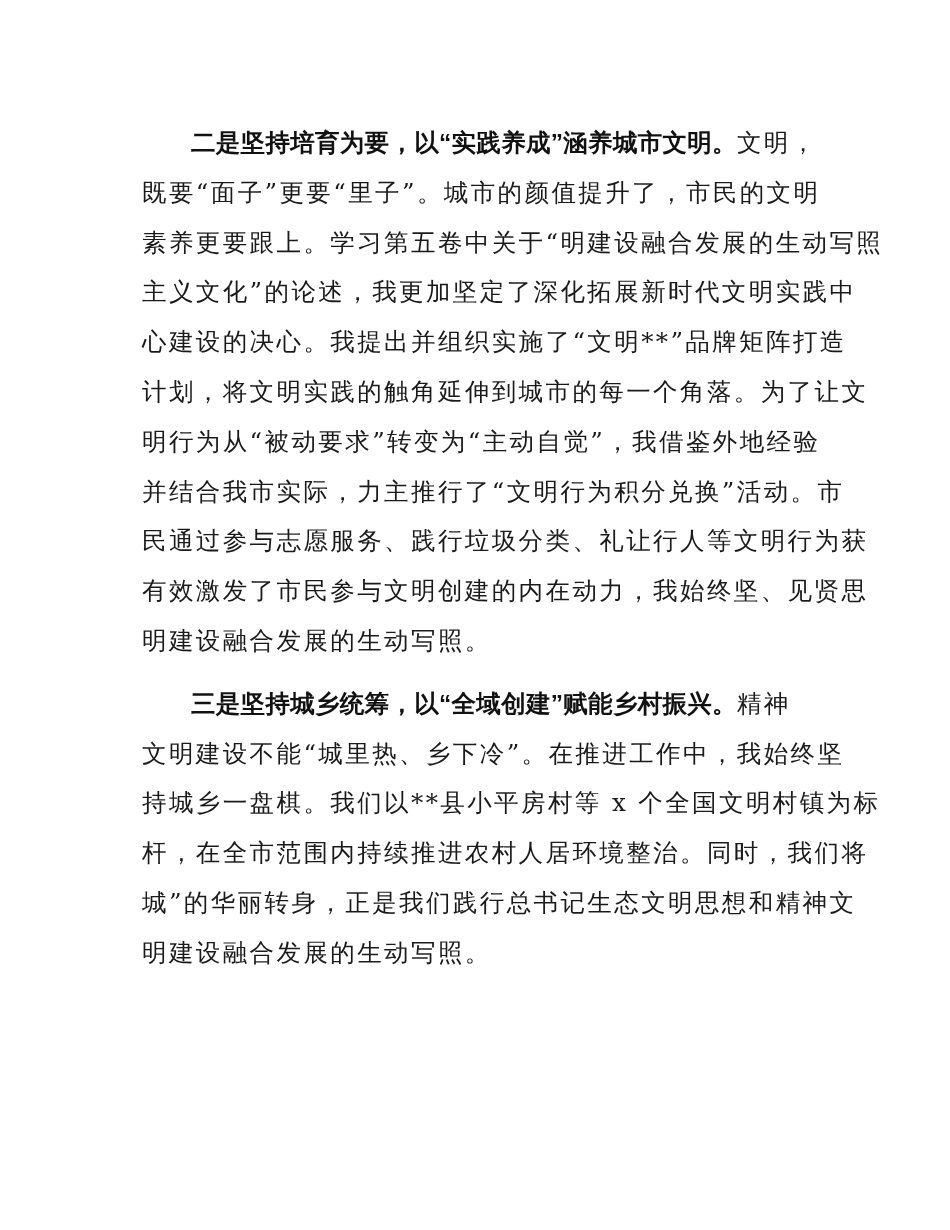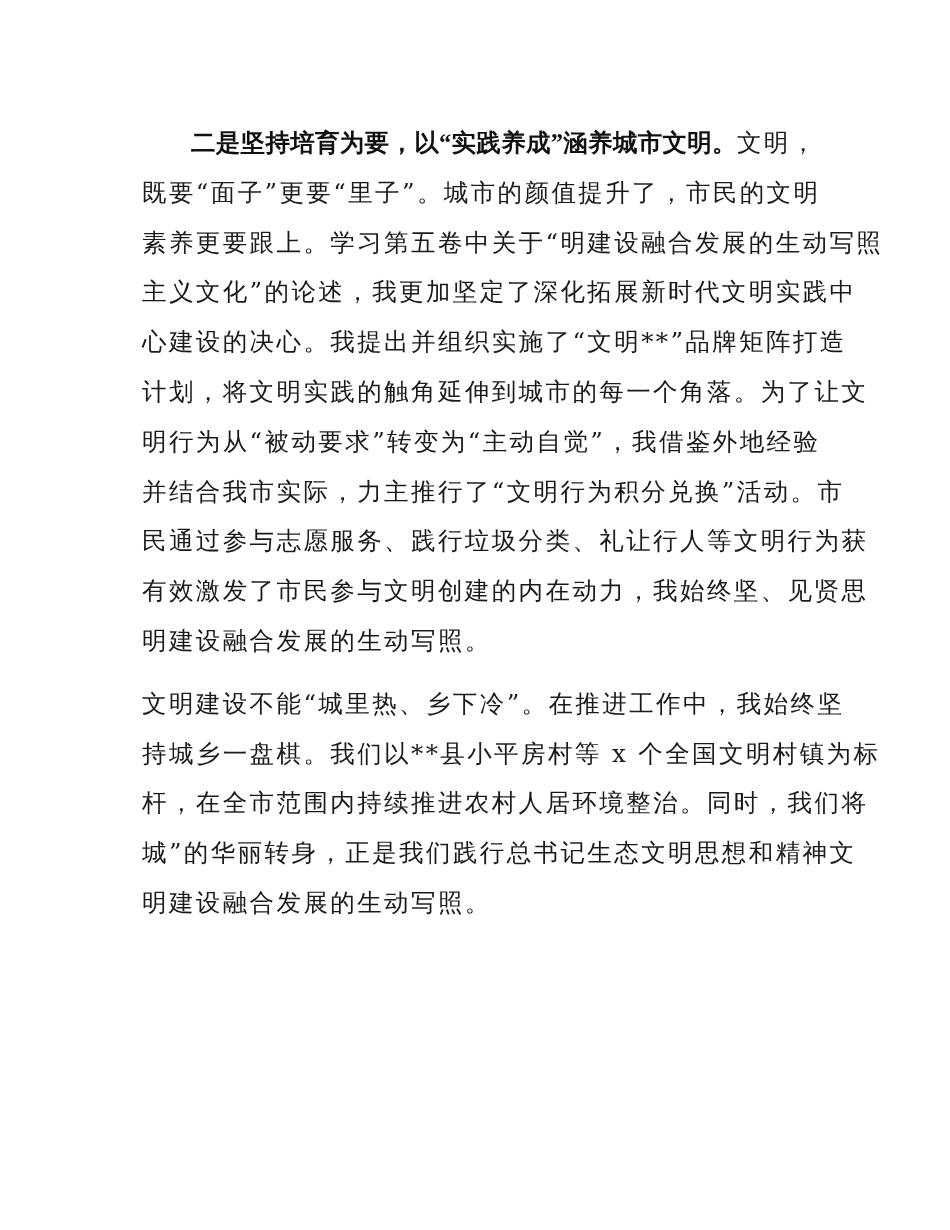--- a/index.html
+++ b/index.html
@@ -16,21 +16,21 @@
     }
     .para {
       margin: 0;
       text-indent: 49px;
       text-align: justify;
       text-align-last: left;
       letter-spacing: 2.4px;
     }
     .para + .para { margin-top: 13px; }
     .lead {
-      font-family: Liberation Serif, serif;
+      font-family: Liberation Sans, sans-serif;
       font-weight: bold;
       letter-spacing: 0.3px;
       color: #111;
     }
     .line { display: block; white-space: nowrap; }
     .line.first { text-indent: 0; padding-left: 49px; }
     .line { text-indent: 0; }
   </style>
 </head>
 <body>
@@ -45,20 +45,21 @@
     <span class="line">心建设的决心。我提出并组织实施了“文明**”品牌矩阵打造</span>
     <span class="line">计划，将文明实践的触角延伸到城市的每一个角落。为了让文</span>
     <span class="line">明行为从“被动要求”转变为“主动自觉”，我借鉴外地经验</span>
     <span class="line">并结合我市实际，力主推行了“文明行为积分兑换”活动。市</span>
     <span class="line">民通过参与志愿服务、践行垃圾分类、礼让行人等文明行为获</span>
     <span class="line">有效激发了市民参与文明创建的内在动力，我始终坚、见贤思</span>
     <span class="line">明建设融合发展的生动写照。</span>
   </div>
 
   <div class="para">
+    <span class="line first"><span class="lead">三是坚持城乡统筹，以“全域创建”赋能乡村振兴。</span><span>精神</span></span>
     <span class="line">文明建设不能“城里热、乡下冷”。在推进工作中，我始终坚</span>
     <span class="line">持城乡一盘棋。我们以**县小平房村等 x 个全国文明村镇为标</span>
     <span class="line">杆，在全市范围内持续推进农村人居环境整治。同时，我们将</span>
     <span class="line">城”的华丽转身，正是我们践行总书记生态文明思想和精神文</span>
     <span class="line">明建设融合发展的生动写照。</span>
   </div>
 
 </div>
 
 </body></html>

